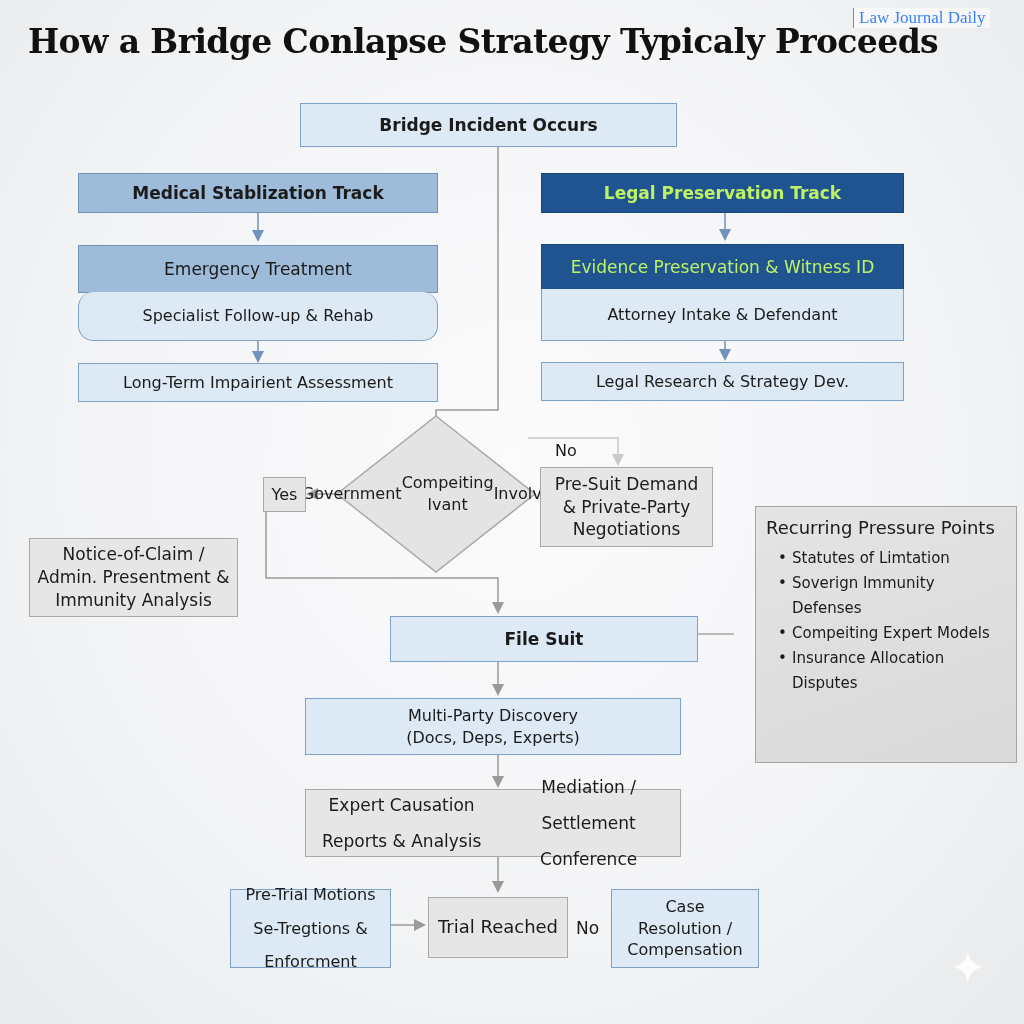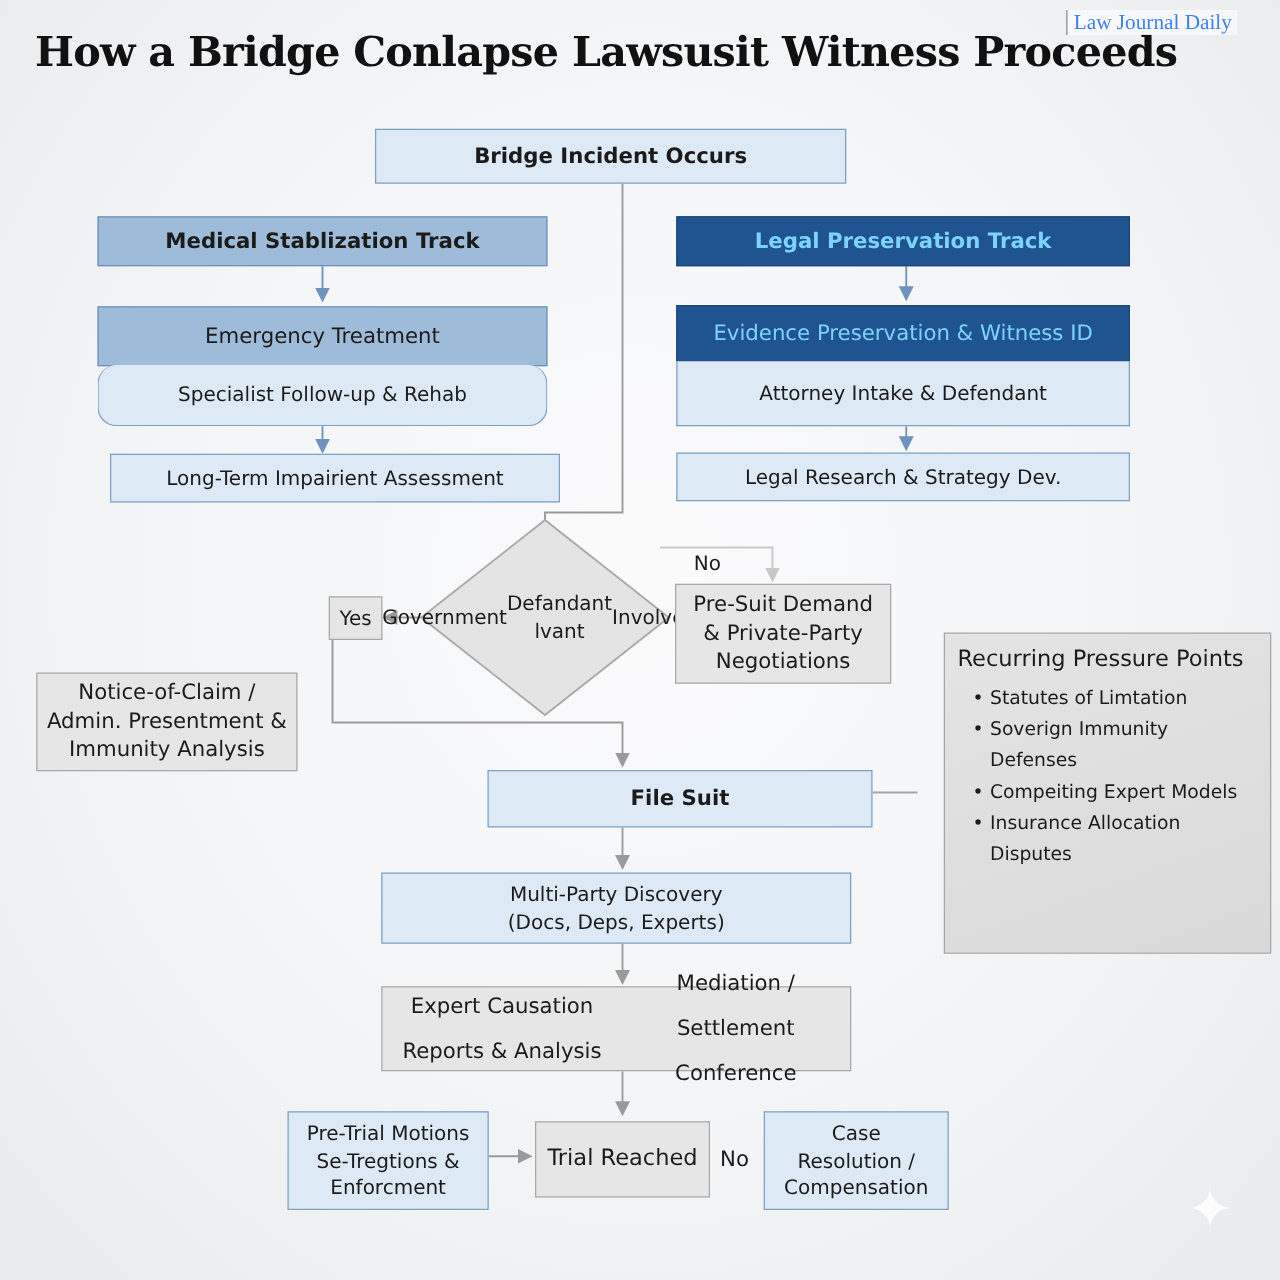--- a/index.html
+++ b/index.html
@@ -21,40 +21,40 @@
     border-left: 1.5px solid #888; padding: 0 4px 0 5px;
     background: rgba(255,255,255,0.55);
   }
   .box {
     position: absolute; box-sizing: border-box;
     display: flex; align-items: center; justify-content: center; text-align: center;
     font-size: 16px; line-height: 1.35;
   }
   .light { background: #dde9f4; border: 1.5px solid #7fa1c4; }
   .mid   { background: #9ebbd9; border: 1.5px solid #6f93ba; }
-  .dark  { background: #1f5490; border: 1.5px solid #1a4678; color: #7dd3fc; }
+  .dark  { background: #1f5490; border: 1.5px solid #1a4678; color: #bef264; }
   .grey  { background: #e6e6e6; border: 1.5px solid #a9a9a9; }
   .bold  { font-weight: bold; }
   .connectors { position: absolute; left: 0; top: 0; width: 1024px; height: 1024px; pointer-events: none; }
   .pp {
     position: absolute; left: 734px; top: 506px; width: 262px; height: 257px;
     box-sizing: border-box; background: linear-gradient(160deg,#e4e4e4,#d9d9d9);
     border: 1.5px solid #a5a5a5; padding: 10px 10px; margin-left: 21px;
   }
   .pp h3 { margin: 0 0 8px 0; font-weight: normal; font-size: 18px; }
   .pp ul { margin: 0; padding-left: 14px; list-style: none; }
   .pp li { font-size: 15px; line-height: 25px; position: relative; padding-left: 12px; }
   .pp li::before { content: "•"; position: absolute; left: -2px; }
   .label { position: absolute; font-size: 16px; }
   .sparkle { position: absolute; left: 944px; top: 944px; width: 48px; height: 48px; color: #ffffff; font-size: 44px; line-height: 48px; text-align: center; opacity: 0.9; }
 </style>
 </head>
 <body>
 
-<div class="title">How a Bridge Conlapse Lawsusit Witness Proceeds</div>
+<div class="title">How a Bridge Conlapse Strategy Typicaly Proceeds</div>
 <div class="brand">Law Journal Daily</div>
 
 <svg class="connectors" viewBox="0 0 1024 1024">
   <defs>
     <marker id="arB" markerWidth="8" markerHeight="8" refX="4" refY="4" orient="auto">
       <path d="M0,0 L8,4 L0,8 z" fill="#6f93ba"></path>
     </marker>
     <marker id="arG" markerWidth="8" markerHeight="8" refX="4" refY="4" orient="auto">
       <path d="M0,0 L8,4 L0,8 z" fill="#9a9a9a"></path>
     </marker>
@@ -96,40 +96,40 @@
 
 <div class="box mid bold" style="left:78px;top:173px;width:360px;height:40px;font-size:17px;">
   <span>Medical Stablization Track</span>
 </div>
 <div class="box mid" style="left:78px;top:245px;width:360px;height:48px;font-size:17px;">
   <span>Emergency Treatment</span>
 </div>
 <div class="box light" style="left:78px;top:292px;width:360px;height:49px;border-top:none;border-radius:15px;">
   <span>Specialist Follow-up &amp; Rehab</span>
 </div>
-<div class="box light" style="left:78px;top:363px;width:360px;height:39px;margin-left:10px;">
+<div class="box light" style="left:78px;top:363px;width:360px;height:39px;">
   <span>Long-Term Impairient Assessment</span>
 </div>
 
 <div class="box dark bold" style="left:541px;top:173px;width:363px;height:40px;font-size:17px;">
   <span>Legal Preservation Track</span>
 </div>
 <div class="box dark" style="left:541px;top:244px;width:363px;height:46px;font-size:17px;">
   <span>Evidence Preservation &amp; Witness ID</span>
 </div>
 <div class="box light" style="left:541px;top:289px;width:363px;height:52px;flex-direction:column;border-top:none;">
   <span>Attorney Intake &amp; Defendant</span>
 </div>
 <div class="box light" style="left:541px;top:362px;width:363px;height:39px;">
   <span>Legal Research &amp; Strategy Dev.</span>
 </div>
 
 <div class="box" style="left:350px;top:452px;width:172px;height:84px;flex-direction:row;font-size:16px;">
   <span>Government</span>
-  <span>Defandant lvant</span>
+  <span>Compeiting lvant</span>
   <span>Involved?</span>
 </div>
 <div class="box grey" style="left:263px;top:477px;width:43px;height:35px;">
   <span>Yes</span>
 </div>
 <div class="label" style="left:555px;top:441px;">No</div>
 <div class="box grey" style="left:540px;top:467px;width:173px;height:80px;flex-direction:column;font-size:17px;">
   <span>Pre-Suit Demand</span>
   <span>&amp; Private-Party</span>
   <span>Negotiations</span>
@@ -156,21 +156,21 @@
 </div>
 <div class="box light" style="left:305px;top:698px;width:376px;height:57px;flex-direction:column;">
   <span>Multi-Party Discovery</span>
   <span>(Docs, Deps, Experts)</span>
 </div>
 <div class="box grey" style="left:305px;top:789px;width:376px;height:68px;flex-direction:row;font-size:17px;line-height:36px;">
   <span>Expert Causation Reports &amp; Analysis</span>
   <span>Mediation / Settlement Conference</span>
 </div>
 
-<div class="box light" style="left:230px;top:889px;width:161px;height:79px;flex-direction:column;">
+<div class="box light" style="left:230px;top:889px;width:161px;height:79px;flex-direction:column;gap:12px;">
   <span>Pre-Trial Motions</span>
   <span>Se-Tregtions &amp;</span>
   <span>Enforcment</span>
 </div>
 <div class="box grey" style="left:428px;top:897px;width:140px;height:61px;font-size:18px;">
   <span>Trial Reached</span>
 </div>
 <div class="label" style="left:576px;top:918px;font-size:17px;">No</div>
 <div class="box light" style="left:611px;top:889px;width:148px;height:79px;flex-direction:column;">
   <span>Case</span>

